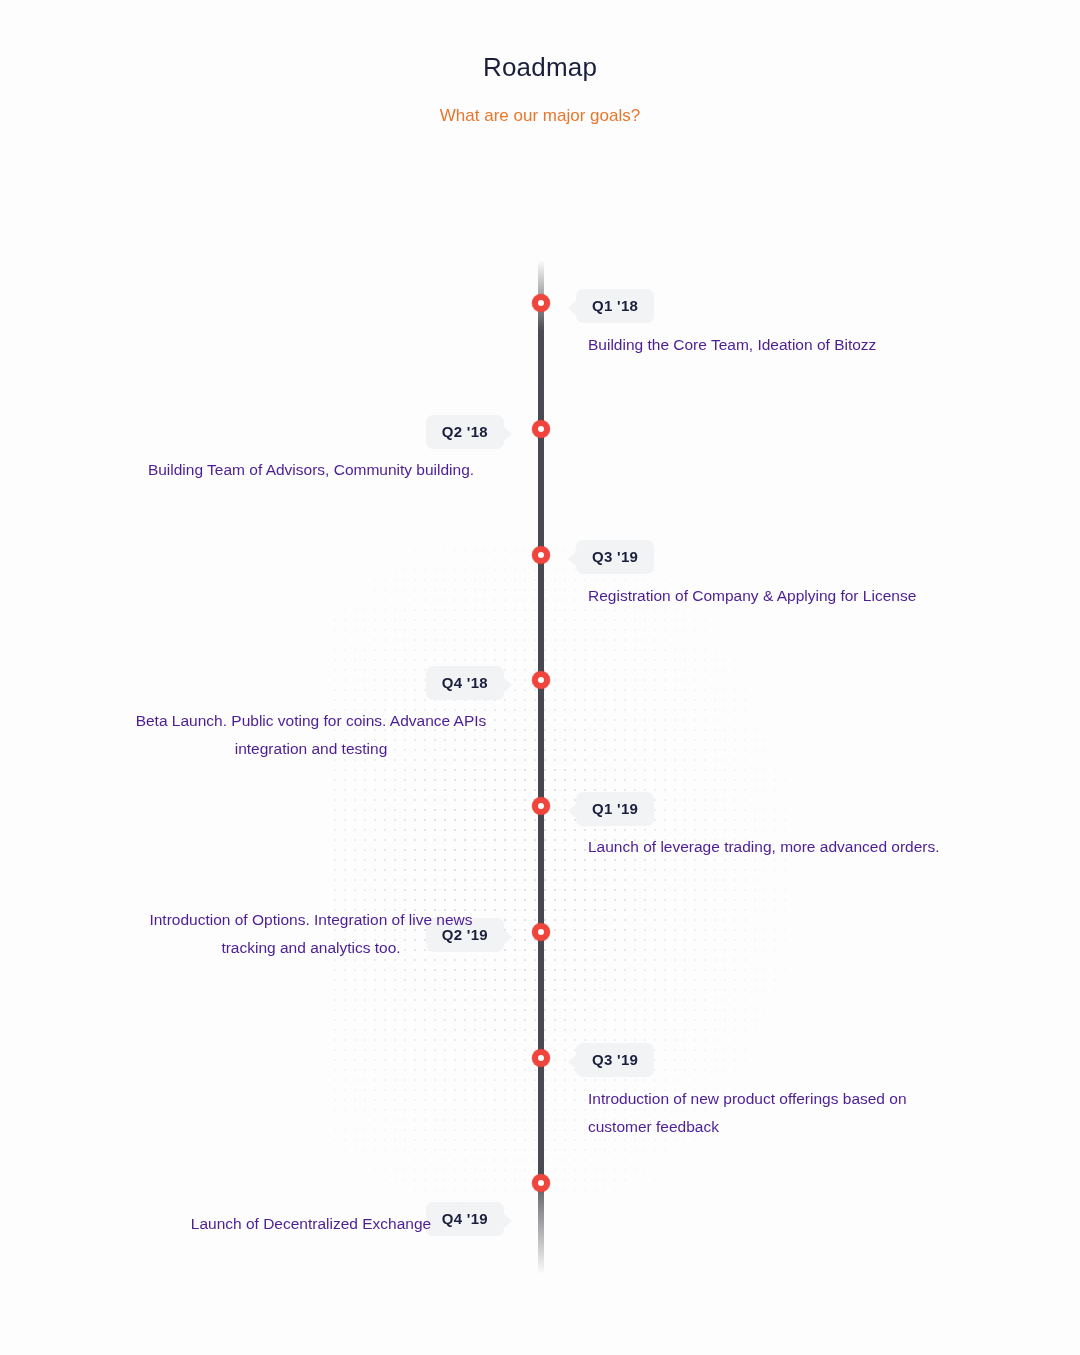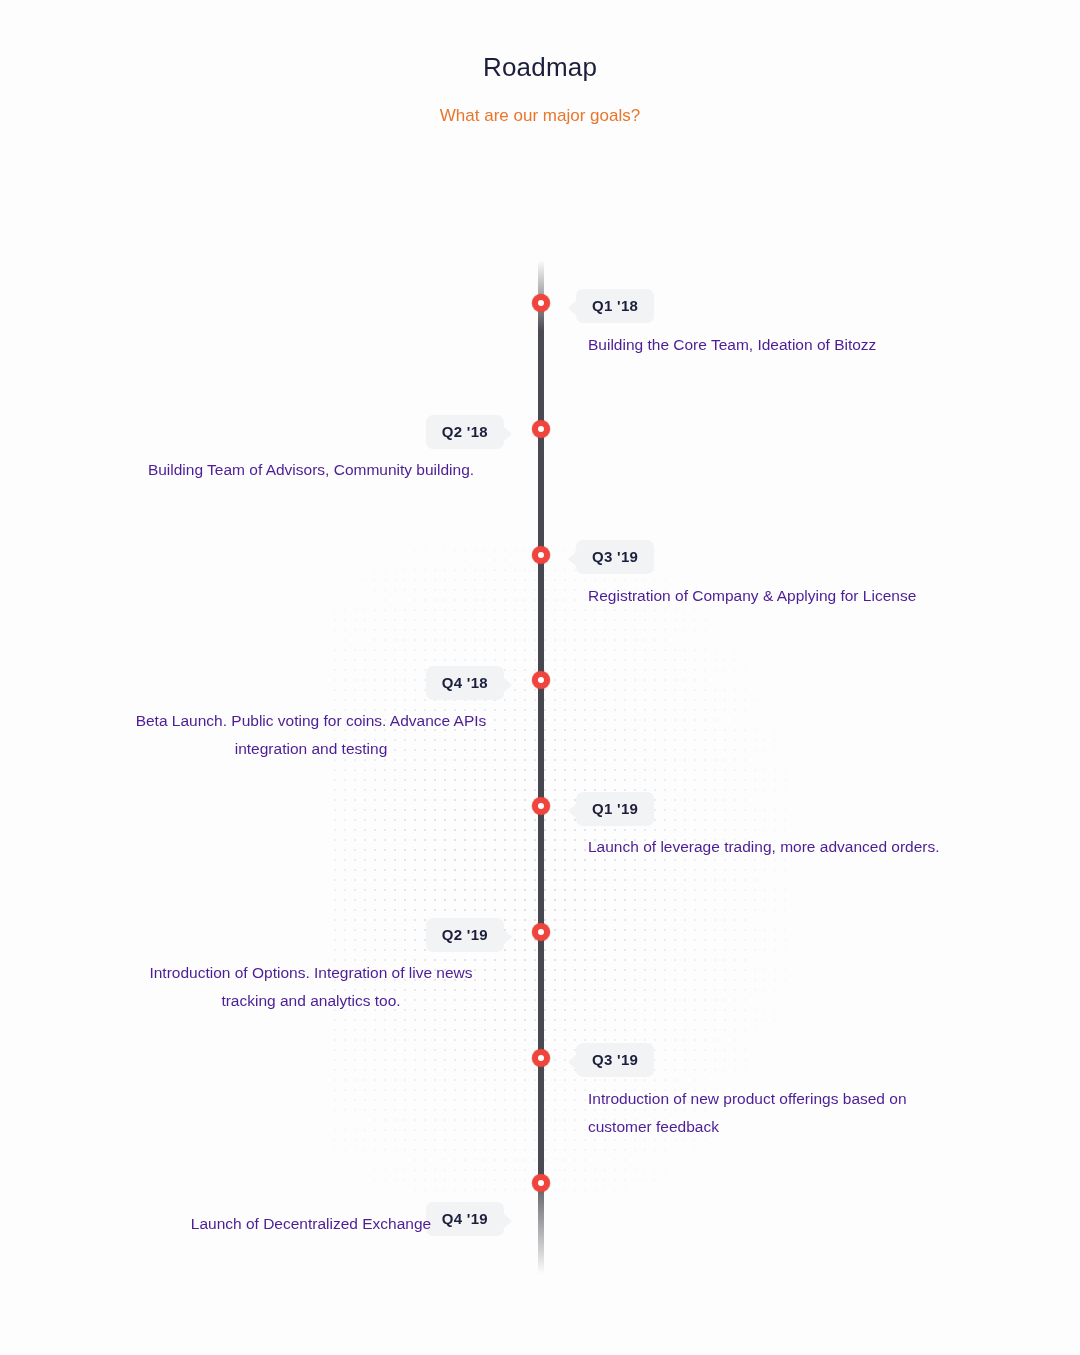--- a/index.html
+++ b/index.html
@@ -199,21 +199,21 @@
 
   <div class="entry right" style="top:0">
     <div class="dot" style="top:797px"></div>
     <div class="badge" style="top:792px">Q1 '19</div>
     <div class="desc" style="top:833px">Launch of leverage trading, more advanced orders.</div>
   </div>
 
   <div class="entry left" style="top:0">
     <div class="dot" style="top:923px"></div>
     <div class="badge" style="top:918px">Q2 '19</div>
-    <div class="desc" style="top:959px">Introduction of Options. Integration of live news tracking and analytics too.</div>
+    <div class="desc" style="top:906px">Introduction of Options. Integration of live news tracking and analytics too.</div>
   </div>
 
   <div class="entry right" style="top:0">
     <div class="dot" style="top:1049px"></div>
     <div class="badge" style="top:1043px">Q3 '19</div>
     <div class="desc" style="top:1085px">Introduction of new product offerings based on customer feedback</div>
   </div>
 
   <div class="entry left" style="top:0">
     <div class="dot" style="top:1174px"></div>

